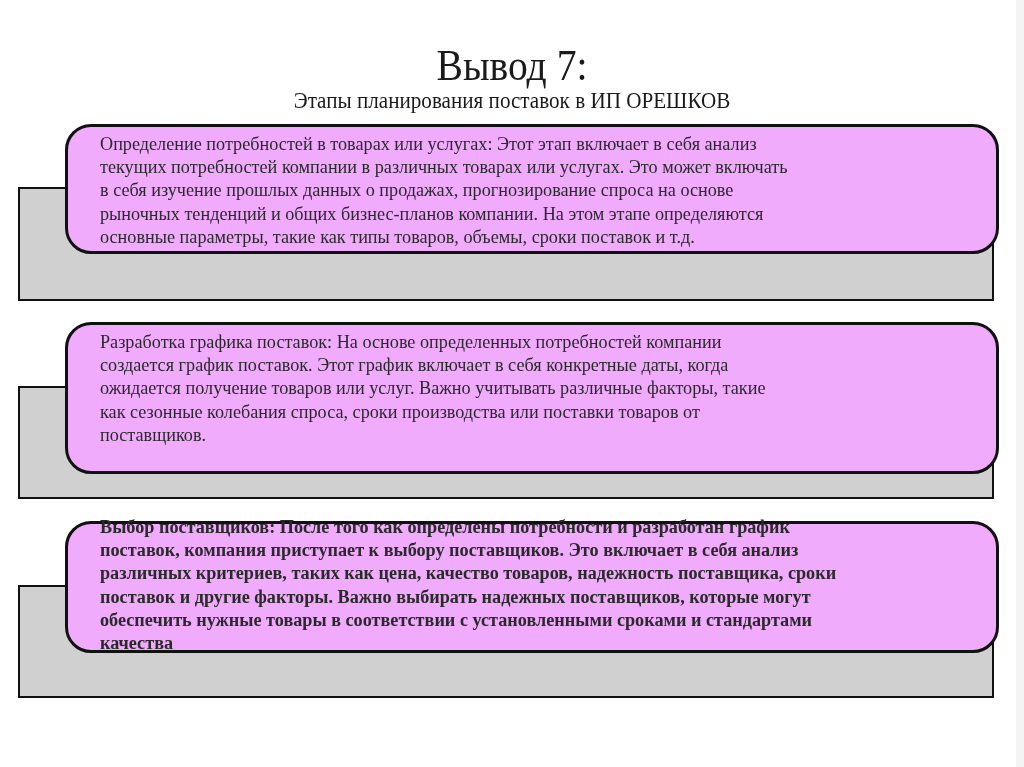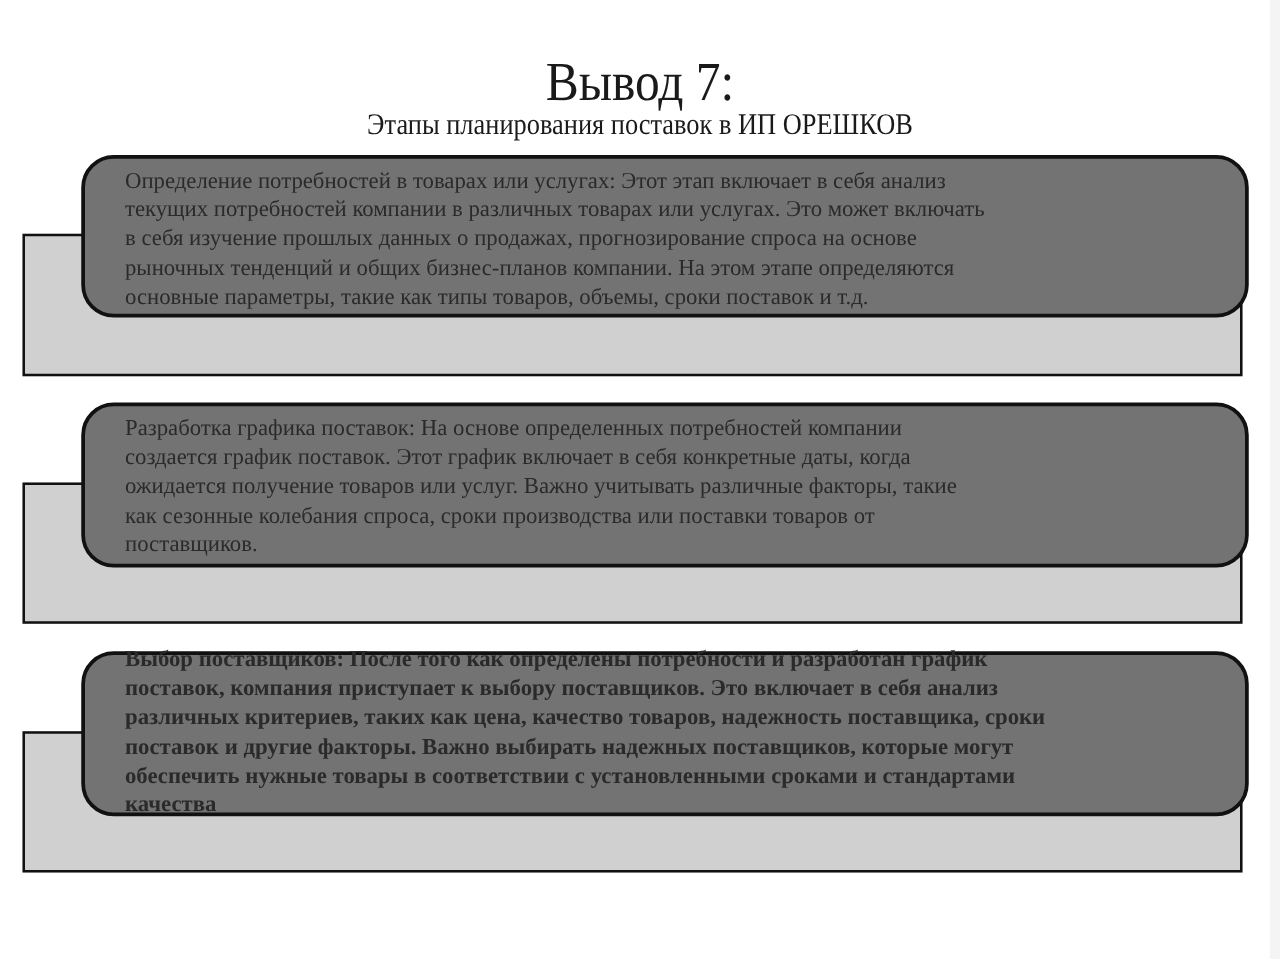--- a/index.html
+++ b/index.html
@@ -14,21 +14,21 @@
     }
     .subtitle {
       position: absolute; left: 0; width: 1024px; top: 86px; text-align: center;
       font-size: 24px; line-height: 28px; color: #1a1a1a; transform: scaleX(0.88);
     }
     .grey-box {
       position: absolute; left: 18px; width: 976px; background: #d0d0d0;
       border: 2px solid #111; box-sizing: border-box;
     }
     .white-box {
-      position: absolute; left: 65px; width: 934px; background: #737373;
+      position: absolute; left: 65px; width: 934px; background: #f0abfc;
       border: 3px solid #111; border-radius: 26px; box-sizing: border-box;
       overflow: visible;
     }
     .stage-text {
       position: absolute; left: 32px; width: 880px;
       font-size: 18.2px; line-height: 23.2px; color: #2a2a2a; white-space: pre-line;
     }
   </style>
 </head>
 <body>
@@ -44,21 +44,21 @@
     <div class="stage-text" style="top:6px;">Определение потребностей в товарах или услугах: Этот этап включает в себя анализ
 текущих потребностей компании в различных товарах или услугах. Это может включать
 в себя изучение прошлых данных о продажах, прогнозирование спроса на основе
 рыночных тенденций и общих бизнес-планов компании. На этом этапе определяются
 основные параметры, такие как типы товаров, объемы, сроки поставок и т.д.</div>
   </div>
 </div>
 
 <div>
   <div class="grey-box" style="top:386px; height:113px;"></div>
-  <div class="white-box" style="top:322px; height:132px;">
+  <div class="white-box" style="top:322px; height:152px;">
     <div class="stage-text" style="top:6px;">Разработка графика поставок: На основе определенных потребностей компании
 создается график поставок. Этот график включает в себя конкретные даты, когда
 ожидается получение товаров или услуг. Важно учитывать различные факторы, такие
 как сезонные колебания спроса, сроки производства или поставки товаров от
 поставщиков.</div>
   </div>
 </div>
 
 <div>
   <div class="grey-box" style="top:585px; height:113px;"></div>

